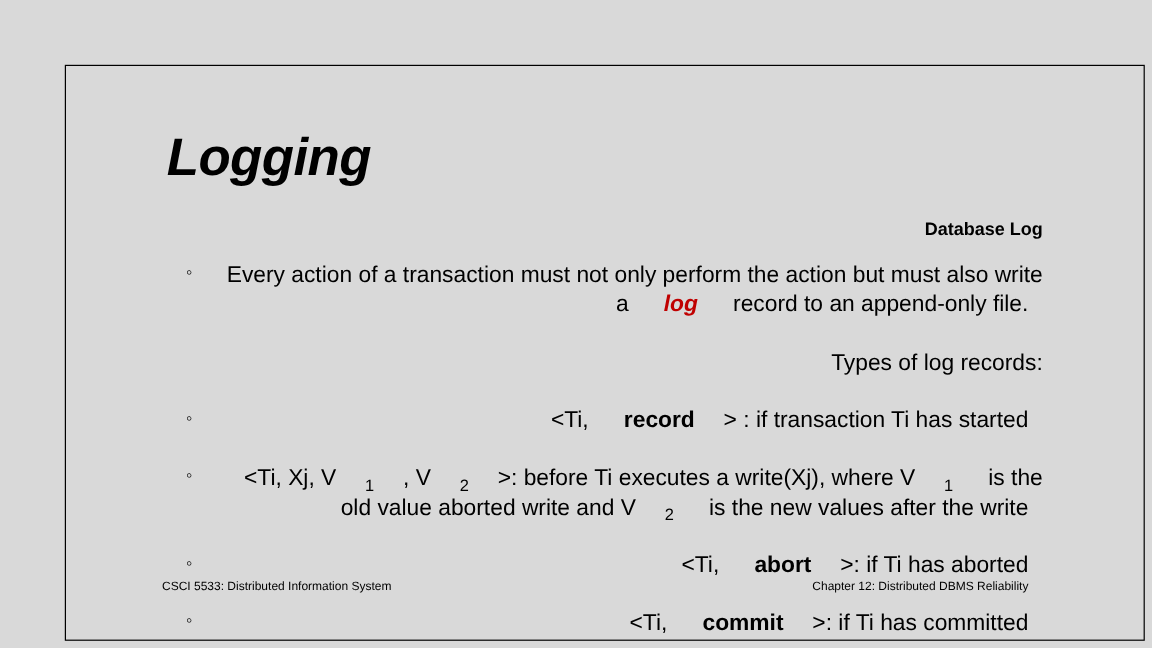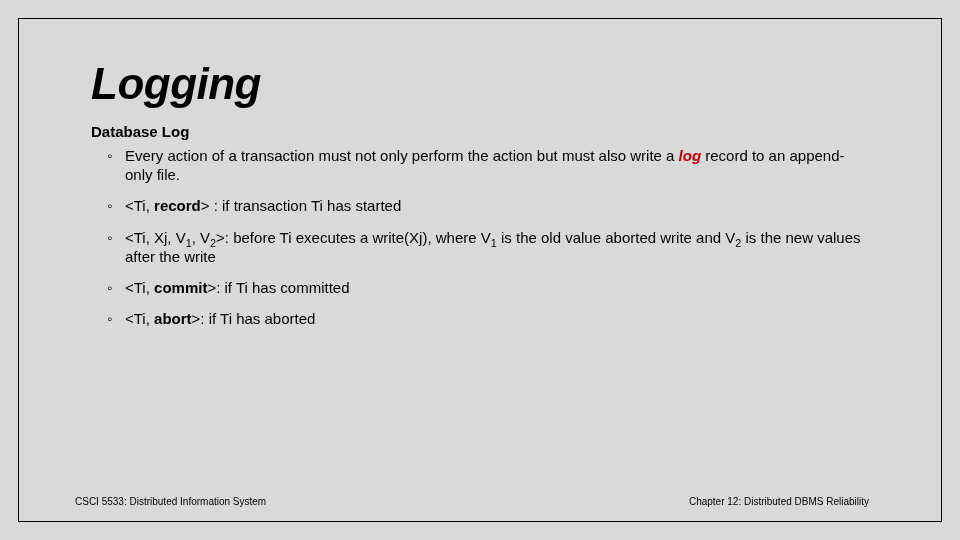--- a/index.html
+++ b/index.html
@@ -1,15 +1,15 @@
 <!DOCTYPE html>
 <html><head>
 <meta charset="utf-8">
 <style>
-  * { margin: 0; padding: 0; box-sizing: border-box; }
+  * { margin: 12px; padding: 0; box-sizing: border-box; }
   html, body { width: 960px; height: 540px; overflow: hidden; }
   body {
     background: #d9d9d9;
     font-family: Arial, Helvetica, sans-serif;
     color: #000;
     position: relative;
   }
   .frame {
     position: absolute;
     left: 18px;
@@ -25,25 +25,27 @@
     font-style: italic;
     font-weight: bold;
     font-size: 44px;
     margin-bottom: 14px;
     letter-spacing: -0.5px;
   }
   .section-head {
     font-weight: bold;
     font-size: 15px;
     margin-bottom: 6px;
+    text-align: right;
   }
   .body-text, .bullet {
-    font-size: 15px;
+    font-size: 19px;
     line-height: 1.28;
     margin-bottom: 12px;
+    text-align: right;
   }
   .bullet {
     position: relative;
     padding-left: 34px;
   }
   .bullet::before {
     content: "\25E6"; 
     position: absolute;
     left: 16px;
     top: 0;
@@ -82,35 +84,36 @@
 
   <h1 class="title">Logging</h1>
 
   <div class="section-head">Database Log</div>
 
   <div class="bullet nested">
     <span>Every action of a transaction must not only perform the action but must also write a </span><span class="log-word">log</span><span> record to an append-only file.</span>
   </div>
 
 
+  <div class="body-text">Types of log records:</div>
 
   <div class="bullet">
     <span>&lt;Ti, </span><b>record</b><span>&gt; : if transaction Ti has started</span>
   </div>
 
   <div class="bullet">
     <span>&lt;Ti, Xj, V</span><sub>1</sub><span>, V</span><sub>2</sub><span>&gt;: before Ti executes a write(Xj), where V</span><sub>1</sub><span> is the old value aborted write and V</span><sub>2</sub><span> is the new values after the write</span>
   </div>
 
   <div class="bullet">
-    <span>&lt;Ti, </span><b>commit</b><span>&gt;: if Ti has committed</span>
+    <span>&lt;Ti, </span><b>abort</b><span>&gt;: if Ti has aborted</span>
   </div>
 
   <div class="bullet">
-    <span>&lt;Ti, </span><b>abort</b><span>&gt;: if Ti has aborted</span>
+    <span>&lt;Ti, </span><b>commit</b><span>&gt;: if Ti has committed</span>
   </div>
 
 
   <div class="footer">
     <div class="left">CSCI 5533: Distributed Information System</div>
     <div class="center">Chapter 12: Distributed DBMS Reliability</div>
   </div>
 
 </div>
 

